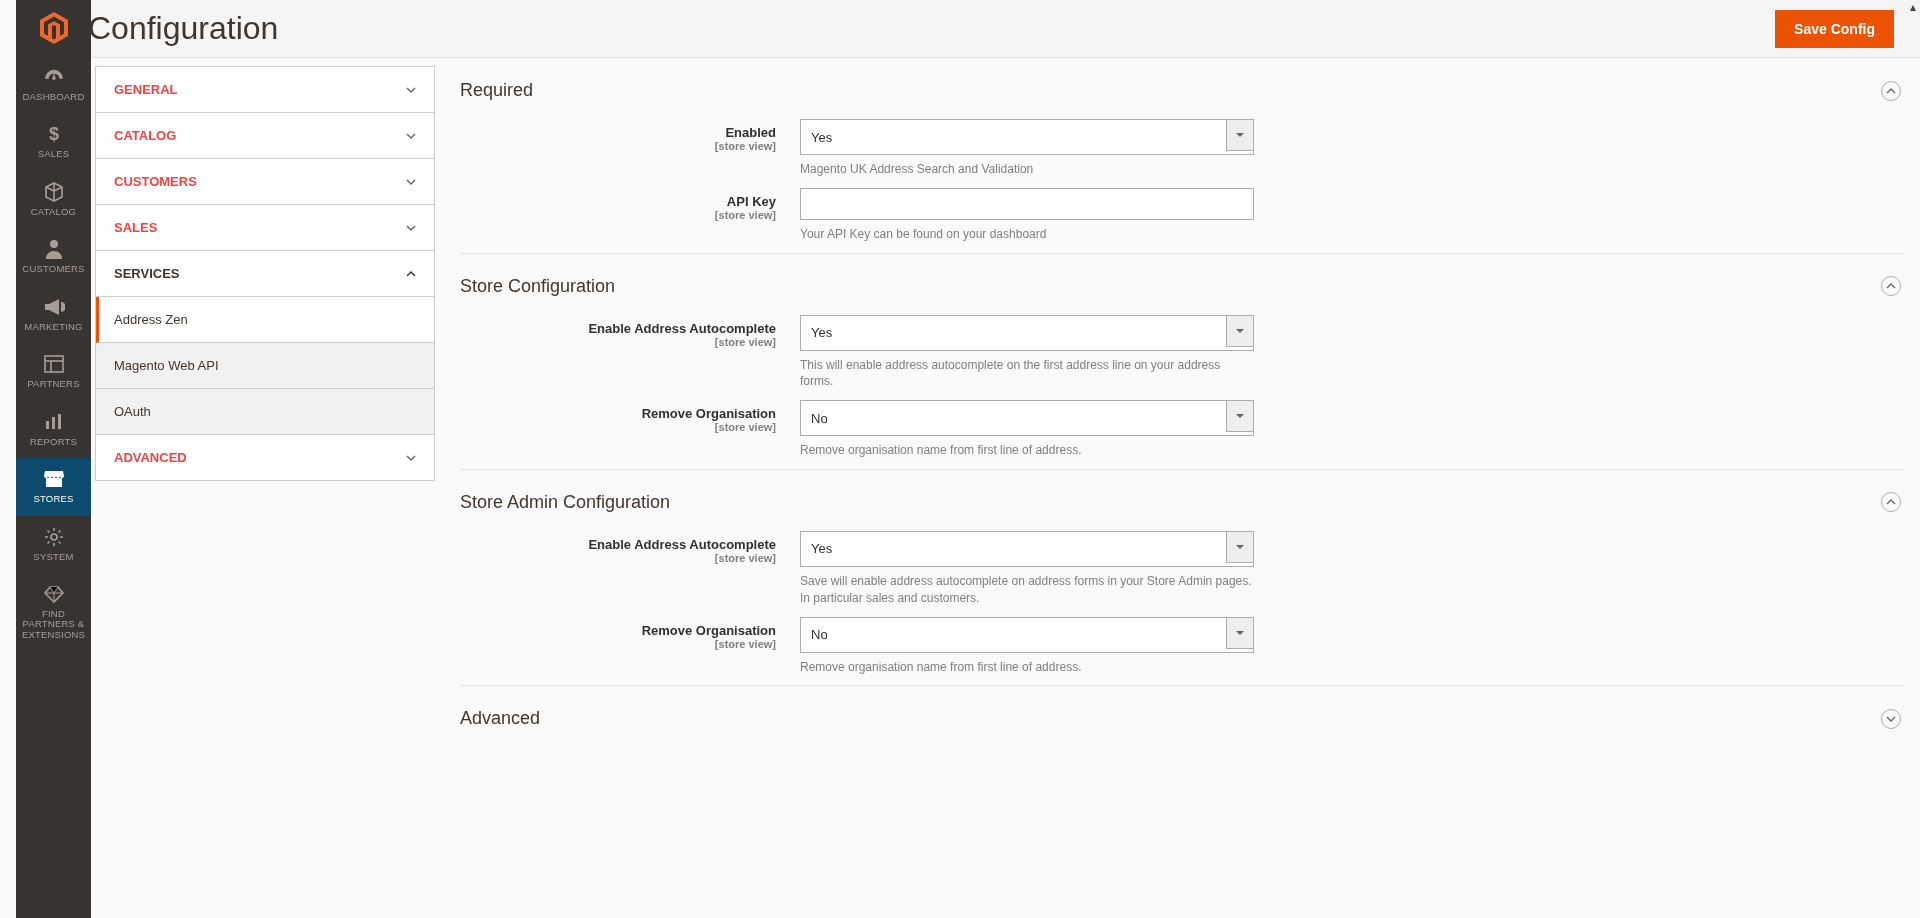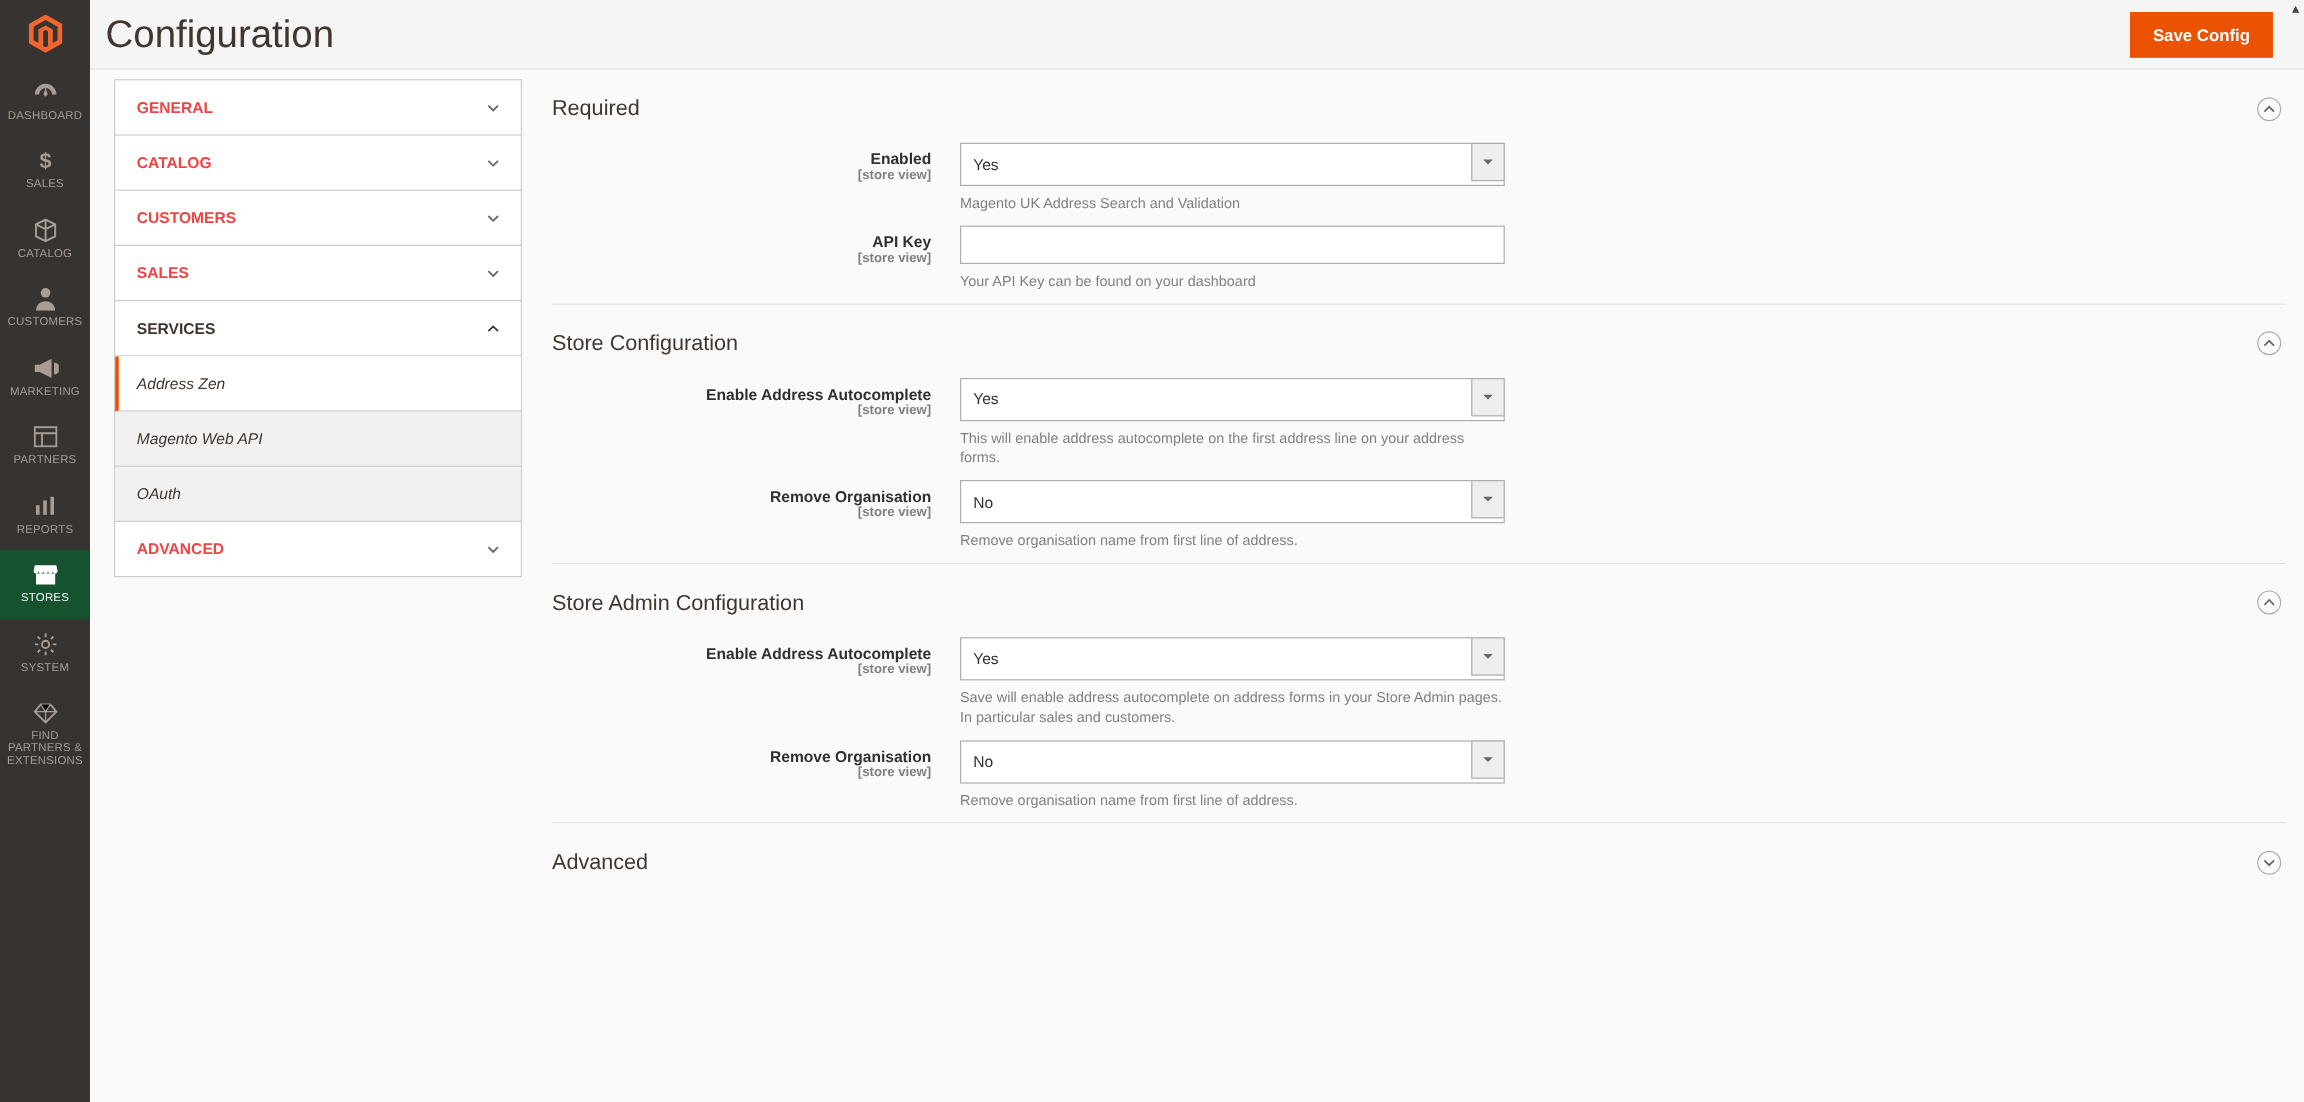--- a/index.html
+++ b/index.html
@@ -1,31 +1,31 @@
 <!DOCTYPE html>
 <html><head>
 <meta charset="utf-8">
 <style>
   * { box-sizing: border-box; margin: 0; padding: 0; }
   body { font-family: 'Helvetica Neue', Helvetica, Arial, sans-serif; font-size: 13px; color: #41362f; background: #fafafa; }
 
   .admin-sidebar {
-    position: fixed; left: 0; top: 0; bottom: 0; width: 75px;
+    position: fixed; left: 16px; top: 0; bottom: 0; width: 75px;
     background: #373330; display: flex; flex-direction: column; align-items: stretch; z-index: 50;
   }
   .logo-cell {
     height: 56px; display: flex; align-items: center; justify-content: center;
     background: #373330;
   }
   .nav-item {
     display: flex; flex-direction: column; align-items: center; justify-content: center;
     padding: 10px 2px; color: #a79d95; font-size: 9.5px; letter-spacing: 0.2px;
     text-align: center; cursor: pointer; border-bottom: 1px solid rgba(0,0,0,0);
   }
-  .nav-item.active { background: #14532d; color: #fff; }
+  .nav-item.active { background: #0c4a6e; color: #fff; }
   .nav-item .icon { width: 24px; height: 22px; display: flex; align-items:center; justify-content:center; }
   .nav-item .label { margin-top: 4px; line-height: 1.1; }
 
   .page-wrapper { margin-left: 75px; }
 
   .page-header {
     position: sticky; top: 0; background: #f5f5f5; border-bottom: 1px solid #e3e3e3;
     padding: 12px 26px 12px 13px; display: flex; align-items: center; justify-content: space-between;
     z-index: 20; height: 58px;
   }
@@ -38,21 +38,21 @@
   .columns { display: flex; align-items: flex-start; padding: 0 15px 40px 20px; }
 
   .side-panel { width: 340px; flex: 0 0 340px; margin: 8px 25px 0 0; border: 1px solid #ccc; background: #fff; }
   .side-tab {
     display: flex; align-items: center; justify-content: space-between;
     padding: 15px 18px; font-size: 13px; font-weight: 600; text-transform: uppercase;
     color: #ef4444; cursor: pointer; border-bottom: 1px solid #ccc;
   }
   .side-tab:last-child { border-bottom: none; }
   .side-tab.group-open { color: #41362f; }
-  .sub-list { background: #f1f1f1; font-style: italic; }
+  .sub-list { background: #f1f1f1; }
   .sub-item {
     padding: 15px 18px 15px 18px; font-size: 13px; color: #41362f; cursor: pointer;
     border-bottom: 1px solid #ccc;
   }
   .sub-item.active {
     background: #fff; border-left: 3px solid #eb5202; padding-left: 15px; font-weight: 400;
   }
   .chev { width: 10px; height: 10px; display:inline-block; }
 
   .main-col { flex: 1; min-width: 0; }

